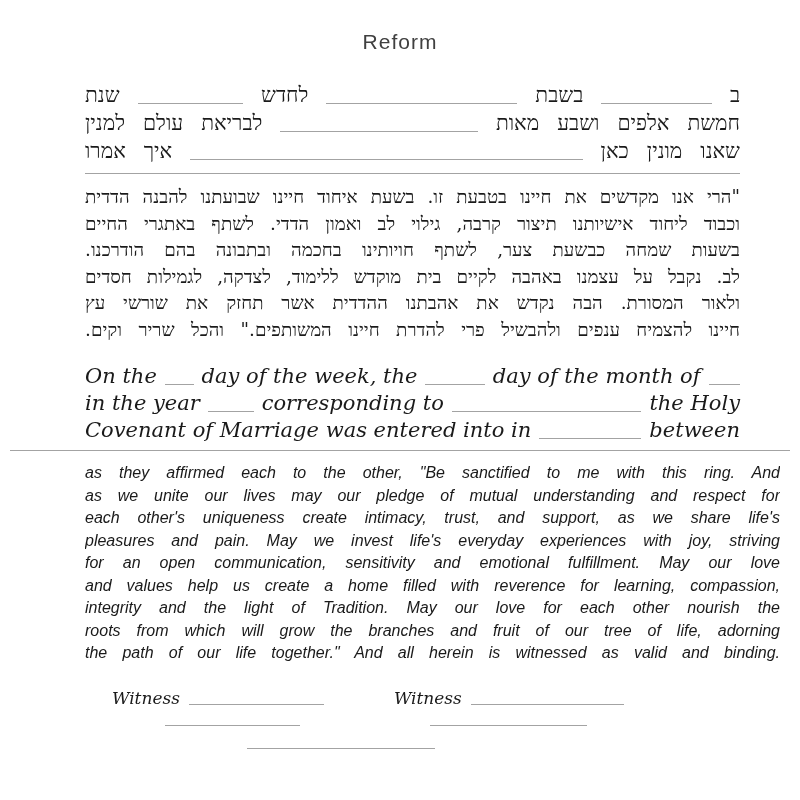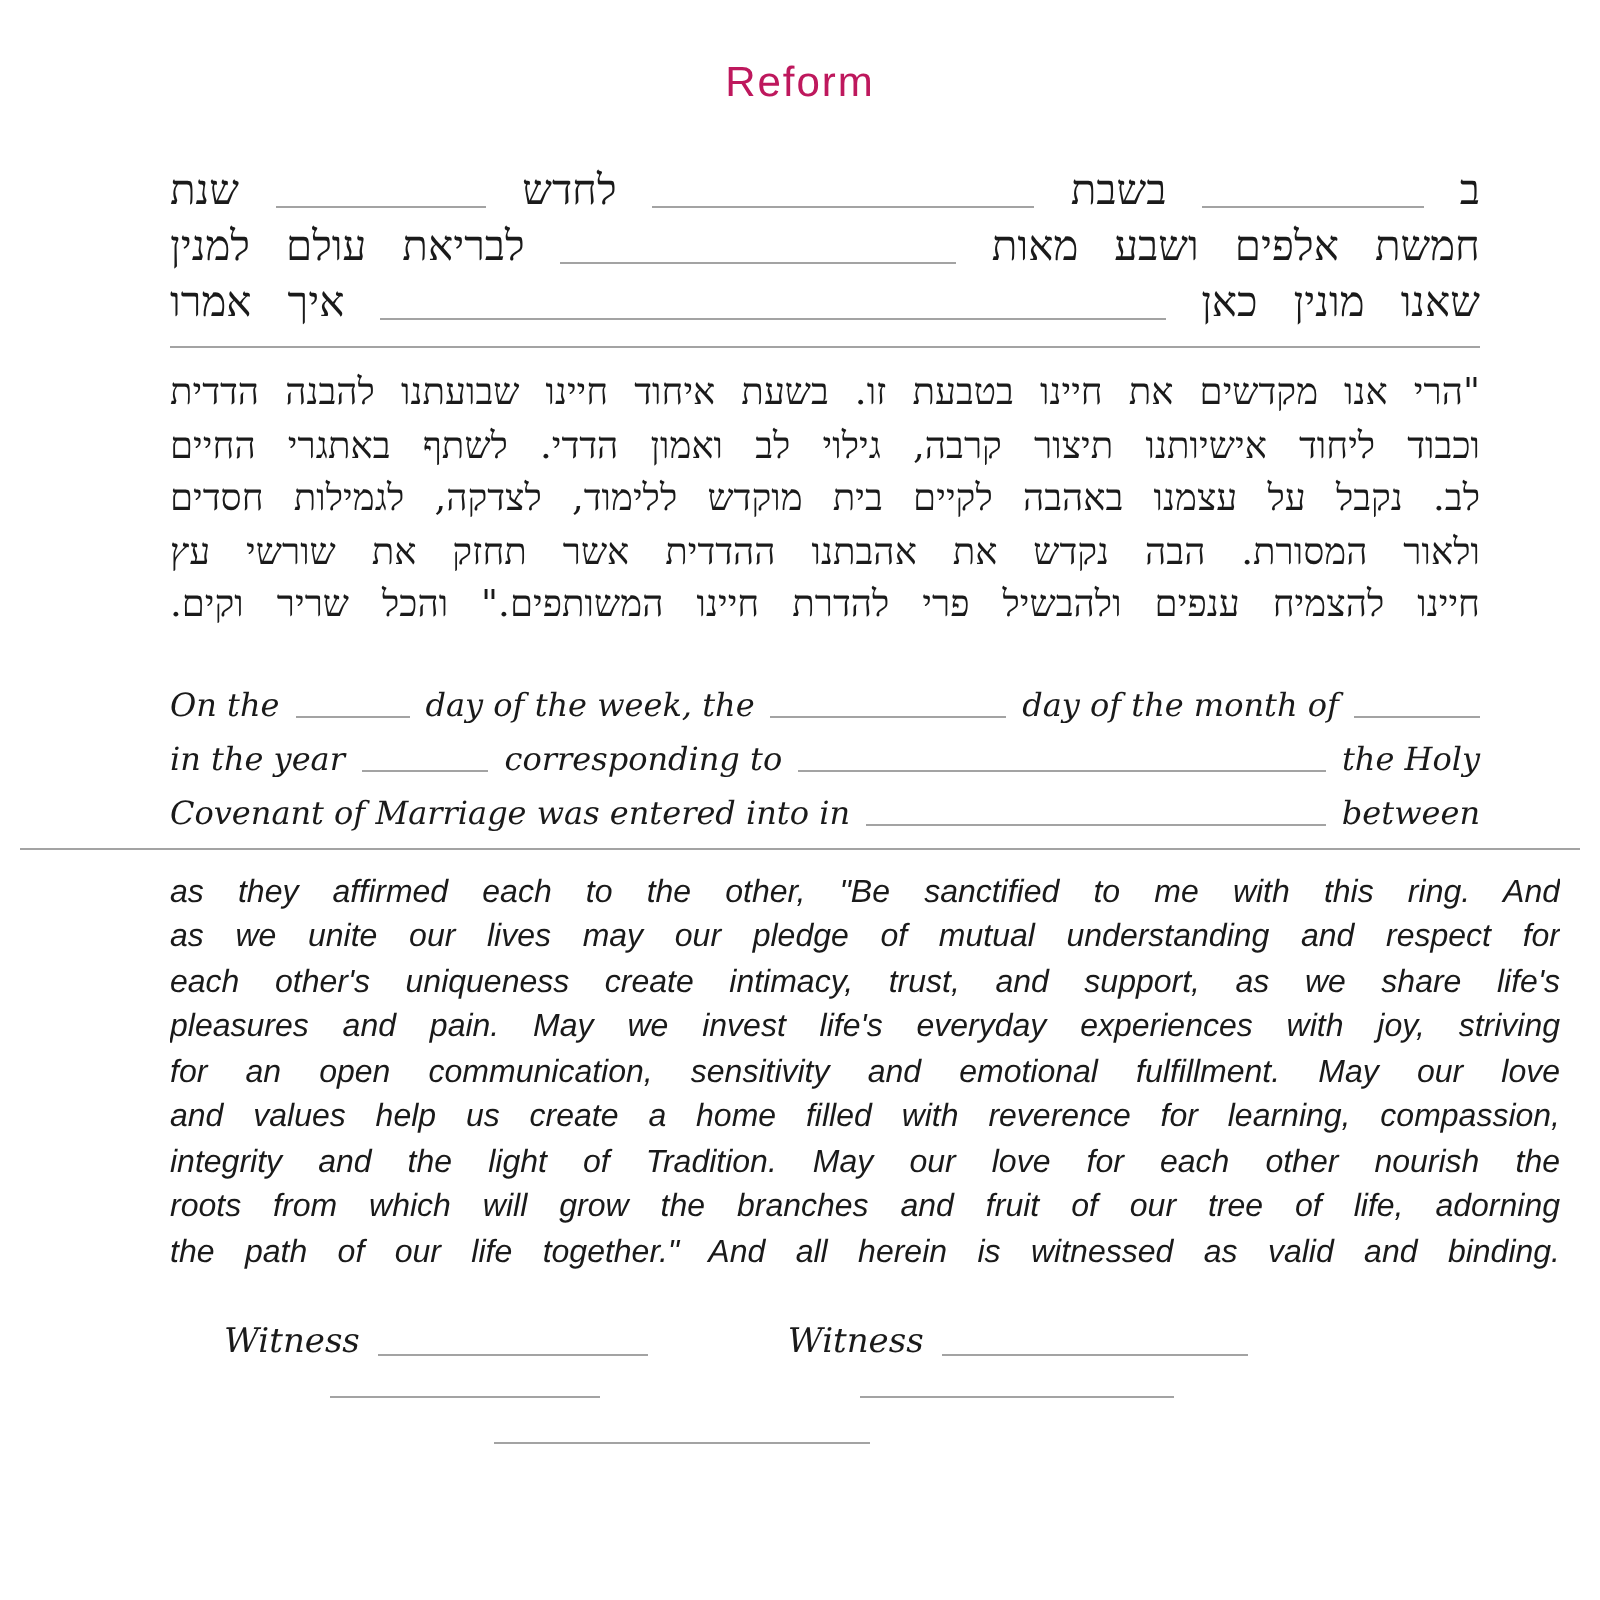--- a/index.html
+++ b/index.html
@@ -2,31 +2,31 @@
 <html><head>
 <meta charset="utf-8">
 <style>
   html,body{margin:0;padding:0;background:#ffffff;}
   body{width:800px;height:800px;overflow:hidden;color:#1a1a1a;}
   .page{width:800px;height:800px;position:relative;}
   .title{
     text-align:center;
     font-family:"Liberation Sans",sans-serif;
     font-size:21px;letter-spacing:1px;
-    margin-top:30px;font-weight:400;color:#be185d;
+    margin-top:30px;font-weight:400;color:#404040;
   }
   .col{margin:0 60px 0 85px;} 
 
   
   .fill-line{display:flex;align-items:flex-end;height:28px;}
   .fill-he{direction:rtl;font-family:"DejaVu Serif","Liberation Serif","DejaVu Sans",serif;
            font-size:21px;gap:18px;}
   .fill-he .seg-blank{margin-bottom:4px;}
   .fill-en{direction:ltr;font-family:"DejaVu Serif","Liberation Serif",serif;
-           font-style:italic;font-size:16px;gap:8px;height:27px;}
+           font-style:italic;font-size:21px;gap:8px;height:27px;}
   .fill-en .seg-blank{margin-bottom:3px;}
   .seg-text{white-space:nowrap;}
   .seg-blank{border-bottom:1.4px solid #a3a3a3;height:2px;flex-basis:0;}
 
   .hebrew-fill{margin-top:26px;}
 
   .divider{border-bottom:1.4px solid #a3a3a3;margin-top:9px;}
 
   
   .para{overflow:hidden;}
@@ -95,20 +95,21 @@
         <span class="seg-text">איך</span>
         <span class="seg-text">אמרו</span>
       </div>
   </div>
 
   <div class="col divider"></div>
 
   <div class="col para para-he" lang="he">
       <div class="para-line">"הרי אנו מקדשים את חיינו בטבעת זו. בשעת איחוד חיינו שבועתנו להבנה הדדית</div>
       <div class="para-line">וכבוד ליחוד אישיותנו תיצור קרבה, גילוי לב ואמון הדדי. לשתף באתגרי החיים</div>
+      <div class="para-line">בשעות שמחה כבשעת צער, לשתף חויותינו בחכמה ובתבונה בהם הודרכנו.</div>
       <div class="para-line">לב. נקבל על עצמנו באהבה לקיים בית מוקדש ללימוד, לצדקה, לגמילות חסדים</div>
       <div class="para-line">ולאור המסורת. הבה נקדש את אהבתנו ההדדית אשר תחזק את שורשי עץ</div>
       <div class="para-line">חיינו להצמיח ענפים ולהבשיל פרי להדרת חיינו המשותפים." והכל שריר וקים.</div>
     </div>
 
   <div class="col english-fill">
     <div class="fill-line fill-en">
         <span class="seg-text">On the</span>
         <span class="seg-blank" style="flex-grow: 62;"></span>
         <span class="seg-text">day of the week, the</span>

